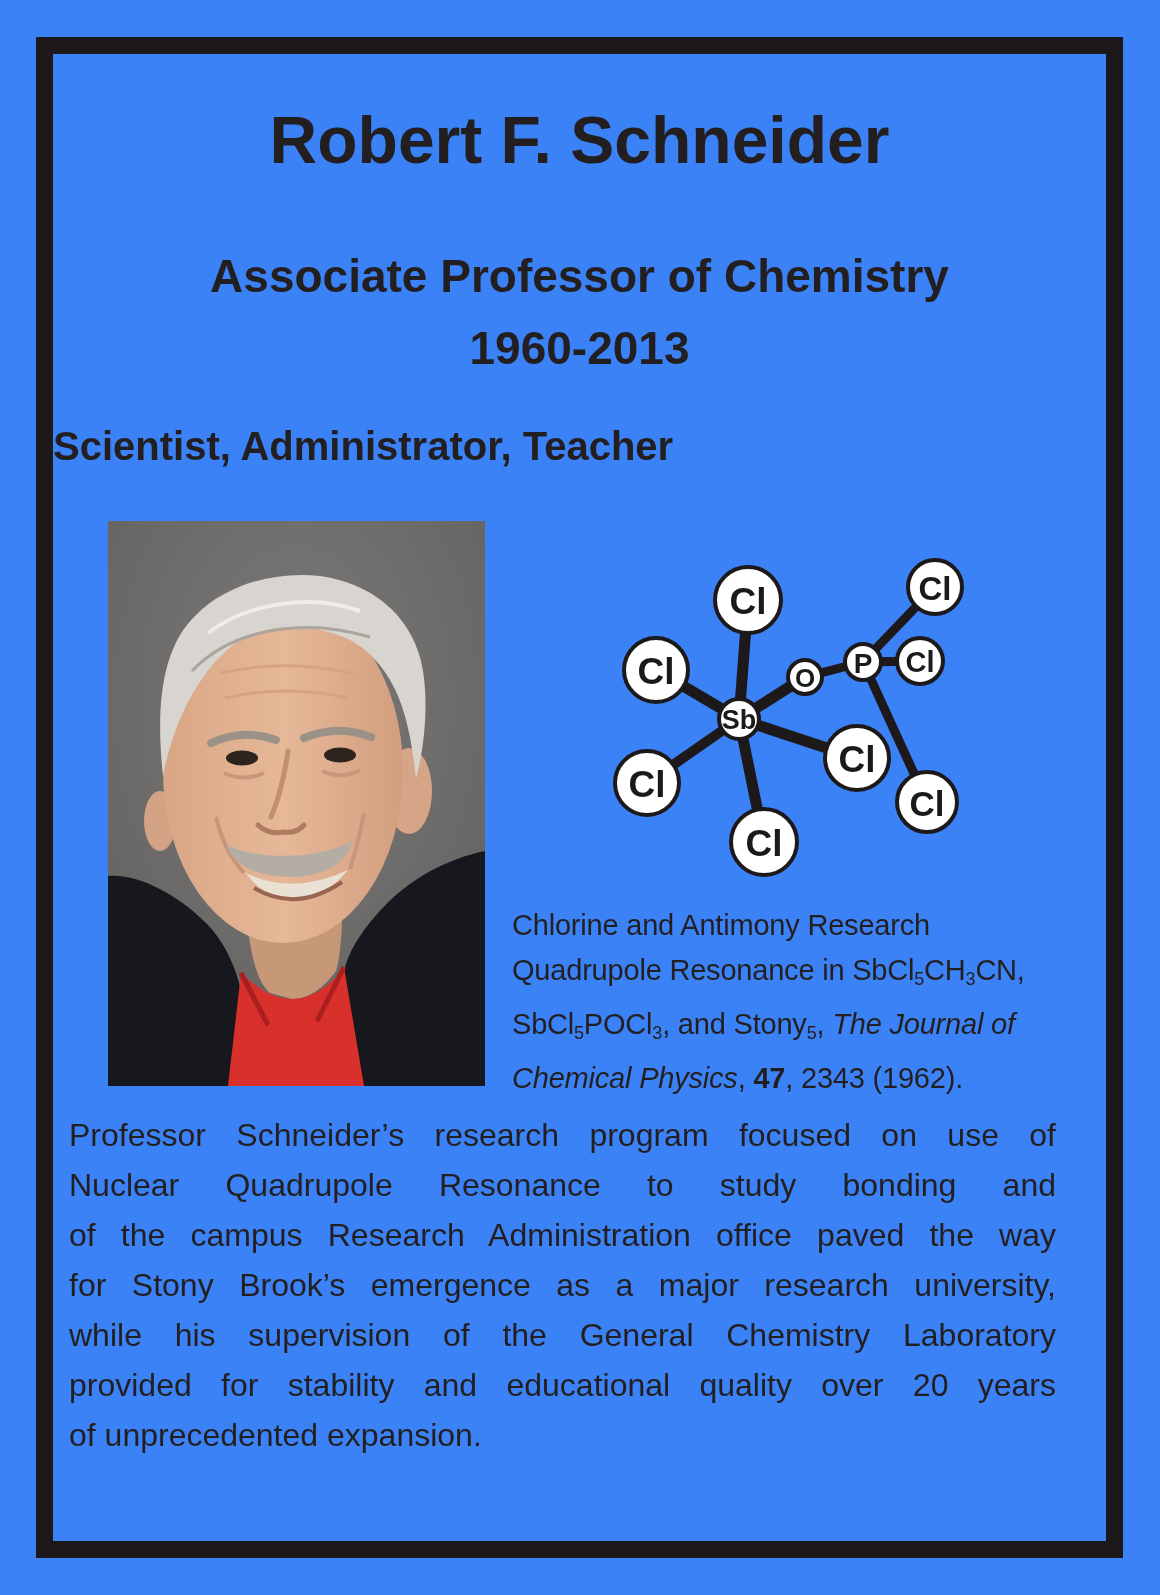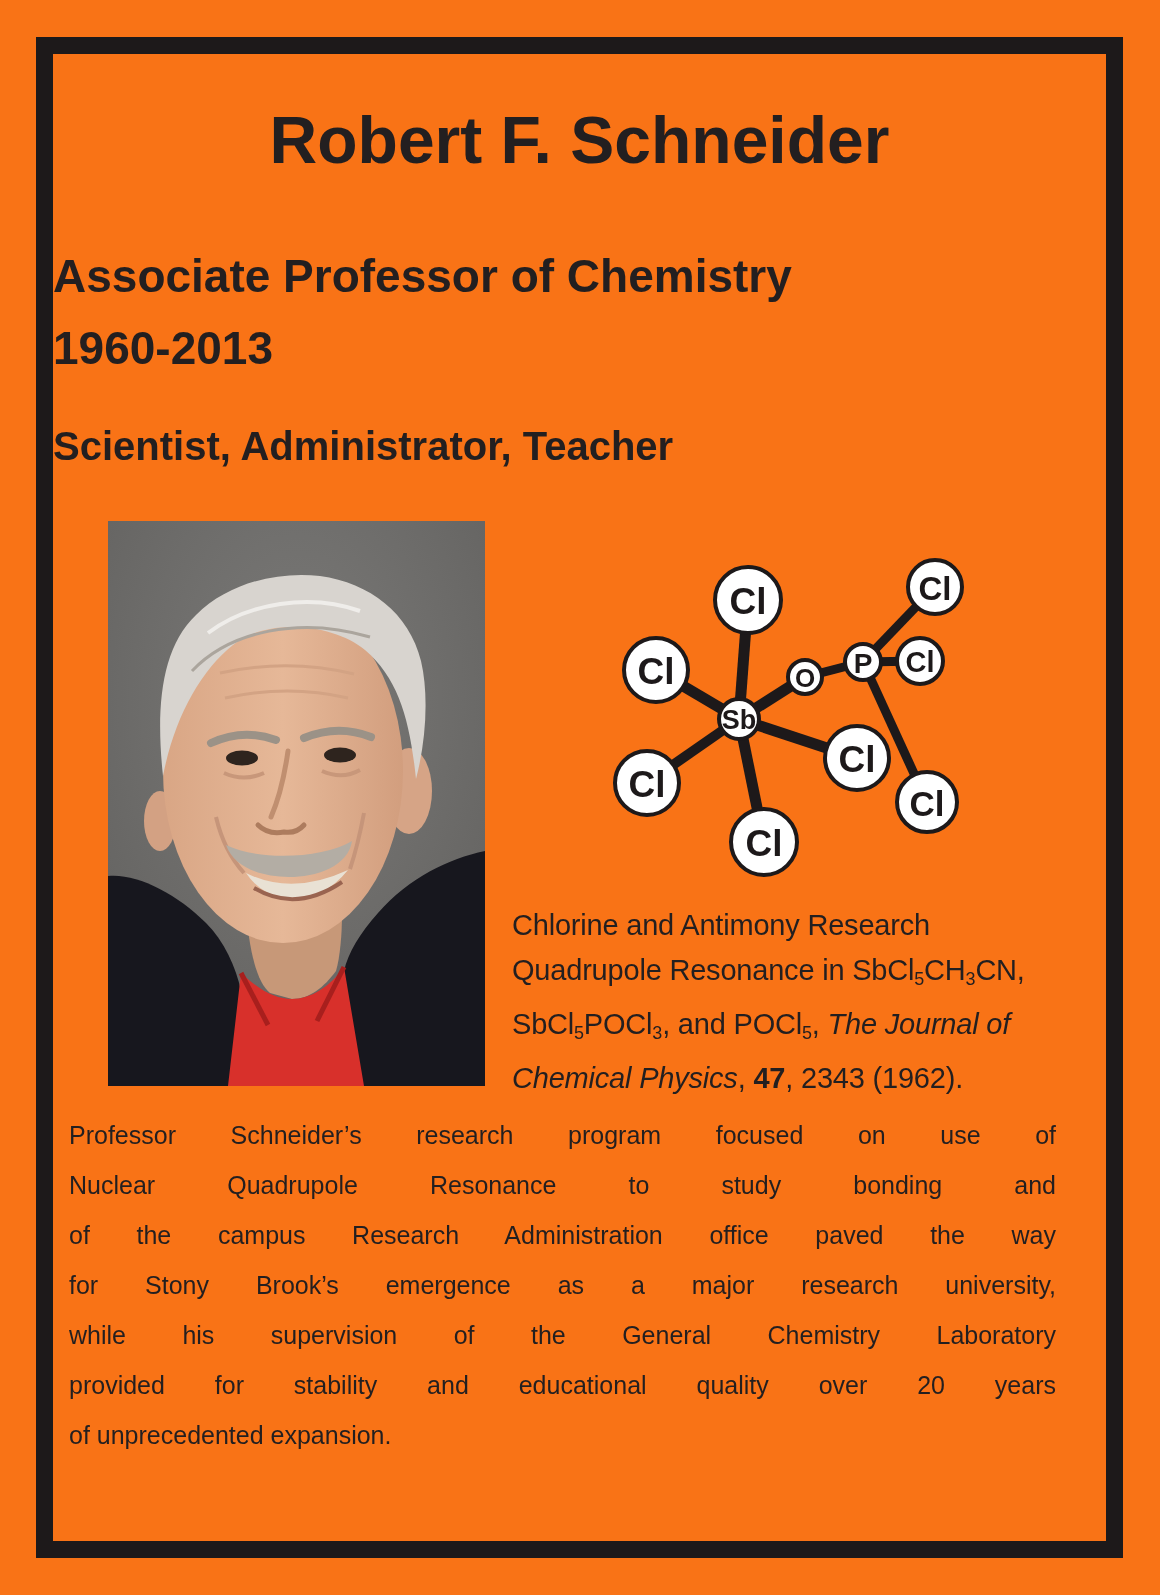--- a/index.html
+++ b/index.html
@@ -1,21 +1,21 @@
 <!DOCTYPE html>
 <html><head>
 <meta charset="utf-8">
 <style>
   * { margin: 0; padding: 0; box-sizing: border-box; }
   html, body { background: #ffffff; }
   .canvas {
     position: relative;
     width: 1160px;
     height: 1595px;
-    background: #f97316;
+    background: #3b82f6;
     font-family: "Liberation Sans", sans-serif;
     color: #231f20;
     overflow: hidden;
   }
   .frame {
     position: absolute;
     left: 36px; top: 37px;
     width: 1087px; height: 1521px;
     border: 17px solid #1d191a;
   }
@@ -25,21 +25,21 @@
     width: 1053px;
     text-align: center;
     font-size: 66px;
     font-weight: bold;
     line-height: 1.05;
   }
   .subtitle {
     position: absolute;
     left: 53px; top: 240px;
     width: 1053px;
-    text-align: left;
+    text-align: center;
     font-size: 46px;
     font-weight: bold;
     line-height: 72px;
   }
   .motto {
     position: absolute;
     left: 53px; top: 424px;
     width: 1053px;
     font-size: 40px;
     font-weight: bold;
@@ -63,21 +63,21 @@
     letter-spacing: -0.2px;
   }
   .cite-line { white-space: nowrap; }
   .seg-sub { font-size: 0.62em; vertical-align: -0.28em; }
   .seg-italic { font-style: italic; }
   .seg-bold { font-weight: bold; }
   .paragraph {
     position: absolute;
     left: 69px; top: 1110px;
     width: 987px;
-    font-size: 25px;
+    font-size: 32px;
     line-height: 50px;
   }
   .pline {
     white-space: nowrap;
     text-align: justify;
     text-align-last: justify;
   }
   .pline.last { text-align-last: left; }
 </style>
 </head>
@@ -182,21 +182,21 @@
       <text x="805" y="678" text-anchor="middle" dominant-baseline="central" font-size="26" font-weight="bold" fill="#1d191a">O</text>
       <circle cx="863" cy="662" r="18" fill="#ffffff" stroke="#1d191a" stroke-width="4"></circle>
       <text x="863" y="663" text-anchor="middle" dominant-baseline="central" font-size="28" font-weight="bold" fill="#1d191a">P</text>
       <circle cx="739" cy="719" r="20" fill="#ffffff" stroke="#1d191a" stroke-width="4"></circle>
       <text x="739" y="720" text-anchor="middle" dominant-baseline="central" font-size="27" font-weight="bold" fill="#1d191a">Sb</text>
     </svg>
 
   <div class="citation">
     <div class="cite-line"><span>Chlorine and Antimony Research</span></div>
     <div class="cite-line"><span>Quadrupole Resonance in SbCl</span><span class="seg-sub">5</span><span>CH</span><span class="seg-sub">3</span><span>CN,</span></div>
-    <div class="cite-line"><span>SbCl</span><span class="seg-sub">5</span><span>POCl</span><span class="seg-sub">3</span><span>, and POCl</span><span class="seg-sub">5</span><span>, </span><span class="seg-italic">The Journal of</span></div>
+    <div class="cite-line"><span>SbCl</span><span class="seg-sub">5</span><span>POCl</span><span class="seg-sub">3</span><span>, and Stony</span><span class="seg-sub">5</span><span>, </span><span class="seg-italic">The Journal of</span></div>
     <div class="cite-line"><span class="seg-italic">Chemical Physics</span><span>, </span><span class="seg-bold">47</span><span>, 2343 (1962).</span></div>
   </div>
 
   <div class="paragraph">
     <div class="pline">Professor Schneider’s research program focused on use of</div>
     <div class="pline">Nuclear Quadrupole Resonance to study bonding and</div>
     <div class="pline">of the campus Research Administration office paved the way</div>
     <div class="pline">for Stony Brook’s emergence as a major research university,</div>
     <div class="pline">while his supervision of the General Chemistry Laboratory</div>
     <div class="pline">provided for stability and educational quality over 20 years</div>

